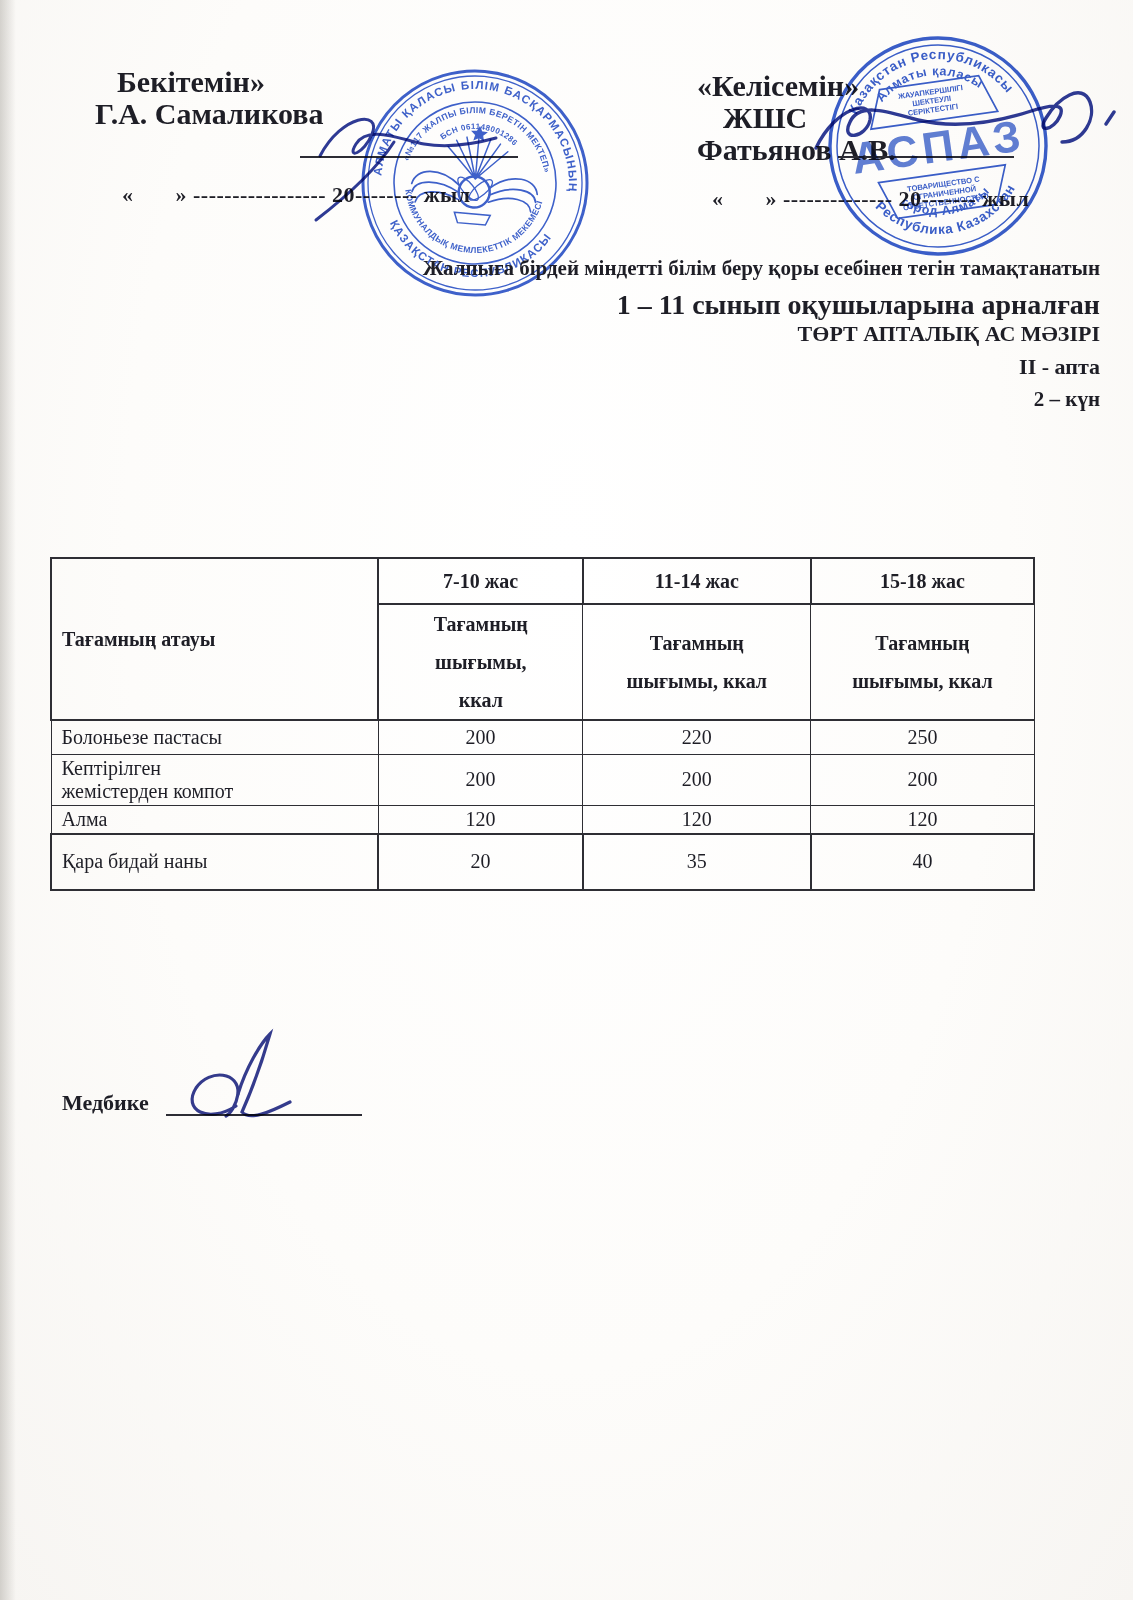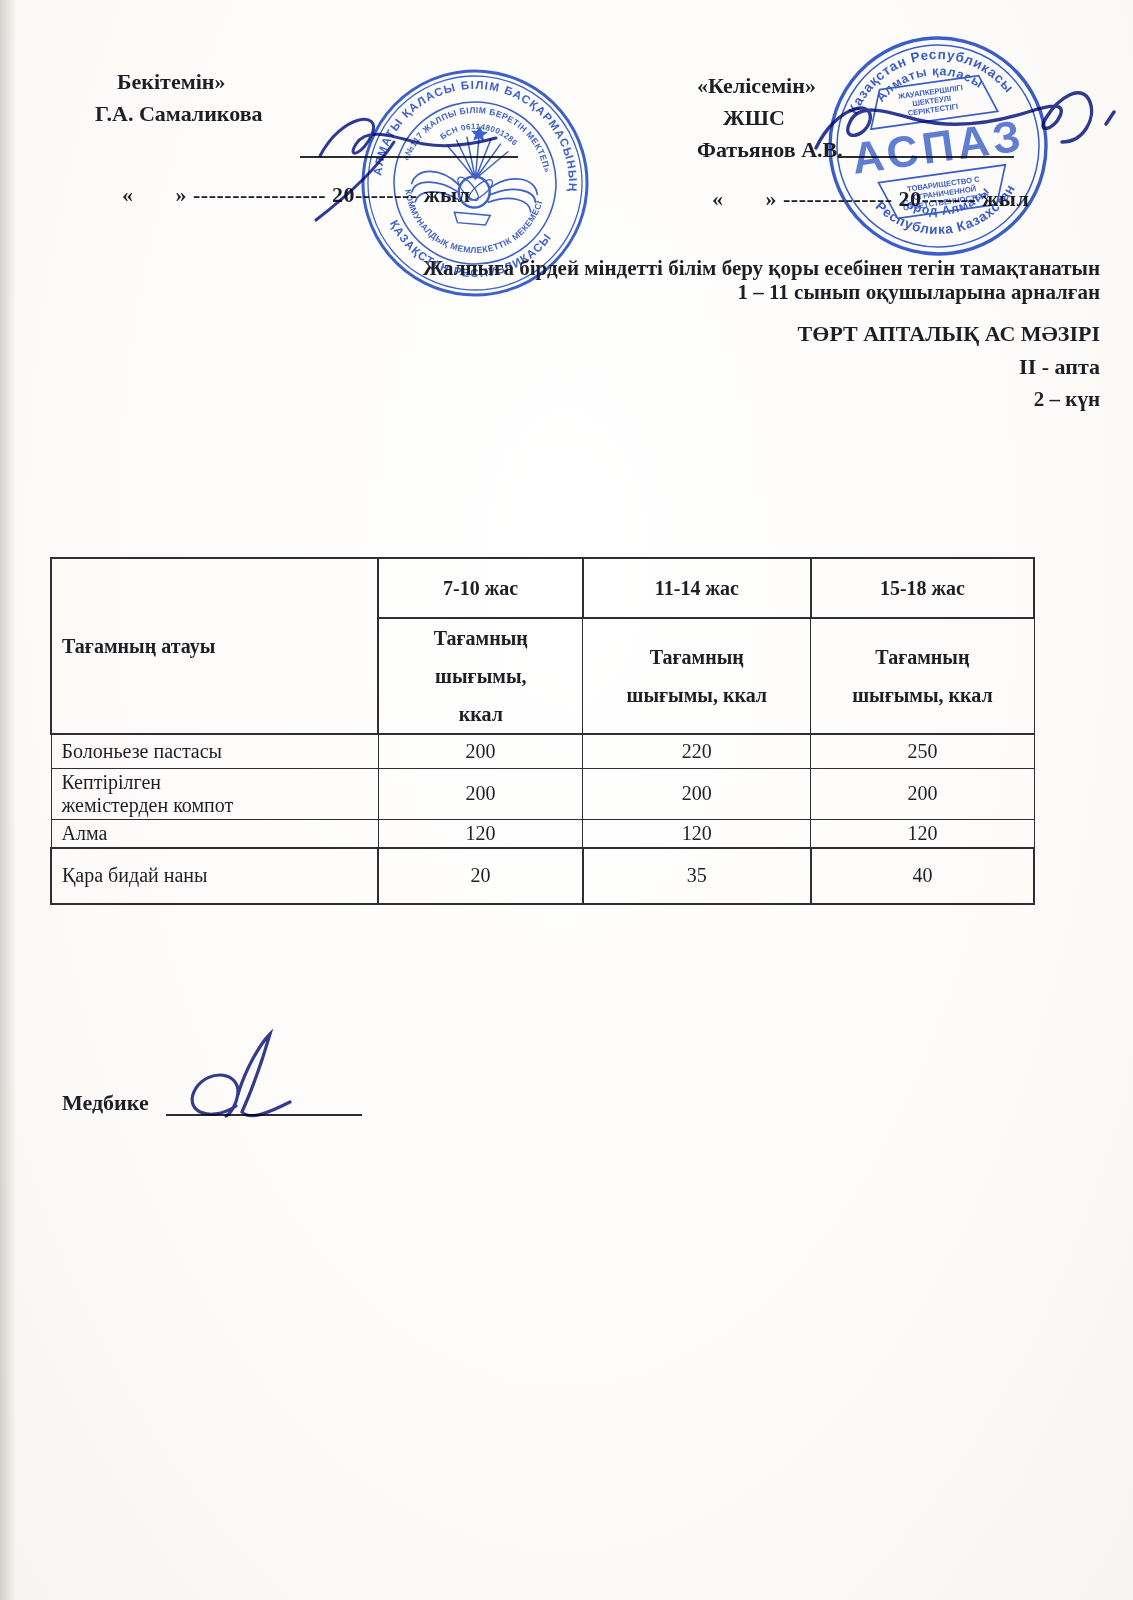--- a/index.html
+++ b/index.html
@@ -16,41 +16,41 @@
   }
   .paper::before{
     content:"";
     position:absolute; left:0; top:0; bottom:0; width:16px;
     background:linear-gradient(90deg, rgba(140,136,128,.35), rgba(140,136,128,0));
     pointer-events:none;
   }
   .abs { position:absolute; }
 
   
-  .hdr-line { font-size:22px; font-weight:bold; line-height:32px; }
+  .hdr-line { font-size:30px; font-weight:bold; line-height:32px; }
   .date-line { font-size:22px; font-weight:bold; white-space:pre; letter-spacing:.5px; }
   .sig-underline { border-bottom:2px solid #2c2c34; }
 
   
   .title-line { left:0; width:1100px; text-align:right; font-weight:bold; }
 
   
   table.menu {
     border-collapse:collapse; table-layout:fixed;
     width:985px; height:288px;
     font-size:20px;
   }
   table.menu td, table.menu th {
     border:1.6px solid #2e2e34;
     padding:2px 6px;
     font-weight:normal;
     vertical-align:middle;
   }
   table.menu .name-col { width:33.3%; text-align:left; padding-left:10px; }
-  table.menu .age-h { font-weight:bold; text-align:center; height:60px; border-bottom-width:2.4px; }
+  table.menu .age-h { font-weight:bold; text-align:center; height:46px; border-bottom-width:2.4px; }
   table.menu .sub-h { font-weight:bold; text-align:center; height:76px; border-bottom-width:2.6px;
                       padding:0 34px; line-height:1.9; }
   table.menu .num { text-align:center; }
   table.menu .outer { border-width:2.2px; }
 
   
   .ink { mix-blend-mode:multiply; }
   .stamp text { font-family:"Liberation Sans","DejaVu Sans",sans-serif; }
 
   .nurse-label { font-size:22px; font-weight:bold; }
@@ -148,21 +148,21 @@
   </svg>
 
   <svg class="abs ink" style="left:800px; top:72px;" width="320" height="120" viewBox="0 0 320 120">
     <g stroke="#2e3a96" stroke-width="3.4" fill="none" stroke-linecap="round">
       <path d="M16,76 C36,34 74,26 70,48 C66,66 40,70 50,50 C60,28 94,42 118,48 C156,57 196,50 228,40 C250,33 266,30 260,44 C254,58 236,62 246,46 C258,26 282,10 290,30 C296,46 284,70 262,70"></path>
       <path d="M306,52 l8,-12"></path>
     </g>
   </svg>
 
   <div class="abs title-line" style="top:256px; font-size:21px;">Жалпыға бірдей міндетті білім беру қоры есебінен тегін тамақтанатын</div>
-  <div class="abs title-line" style="top:280px; font-size:21px;">1 – 11 сынып оқушыларына арналған</div>
+  <div class="abs title-line" style="top:289px; font-size:28px;">1 – 11 сынып оқушыларына арналған</div>
   <div class="abs title-line" style="top:321px; font-size:22px;">ТӨРТ АПТАЛЫҚ АС МӘЗІРІ</div>
   <div class="abs title-line" style="top:354px; font-size:22px;">II - апта</div>
   <div class="abs title-line" style="top:387px; font-size:21px;">2 – күн</div>
 
   <table class="menu abs" style="left:50px; top:557px;">
     <colgroup>
       <col style="width:33.3%">
         <col style="width:20.8%">
         <col style="width:23.2%">
         <col style="width:22.7%">

